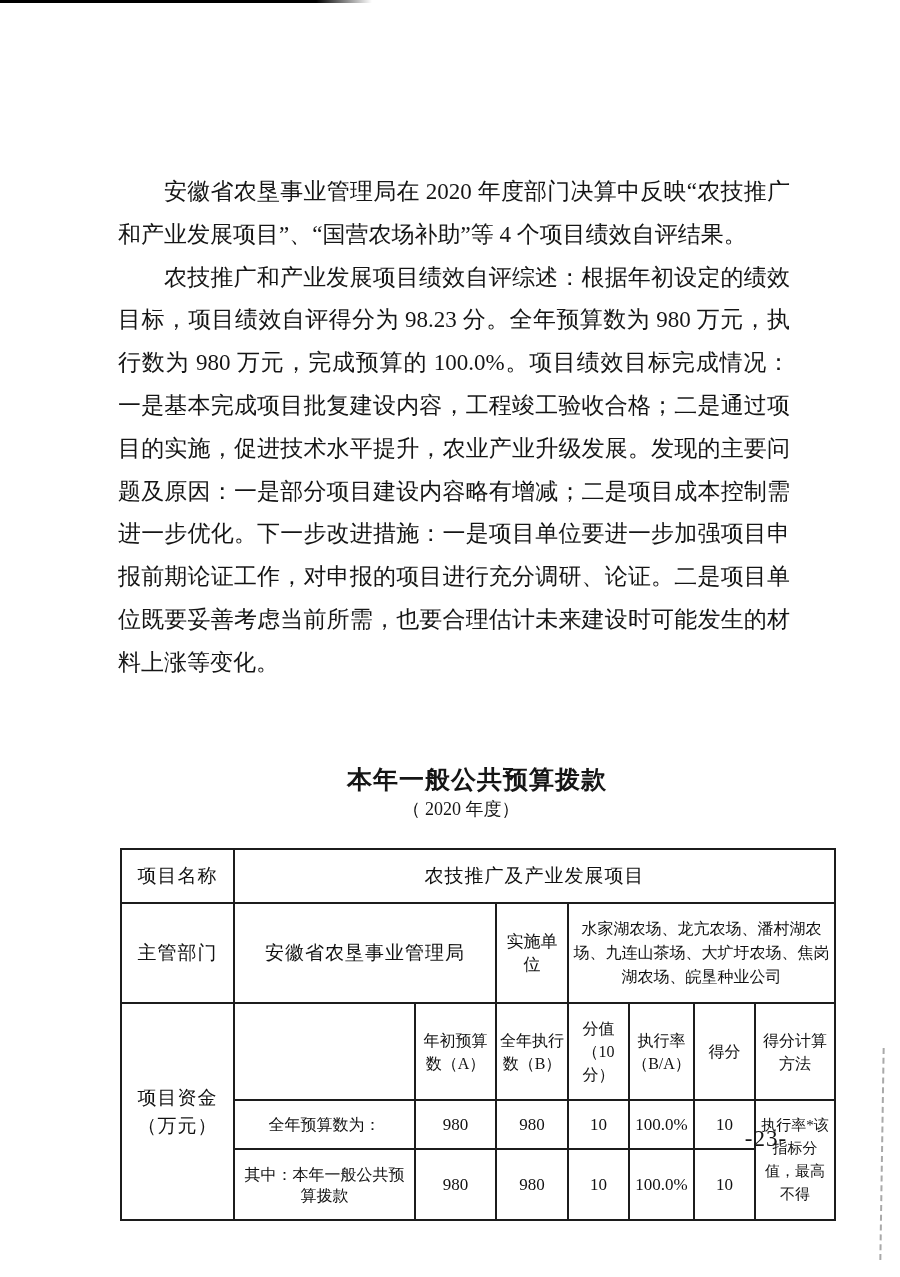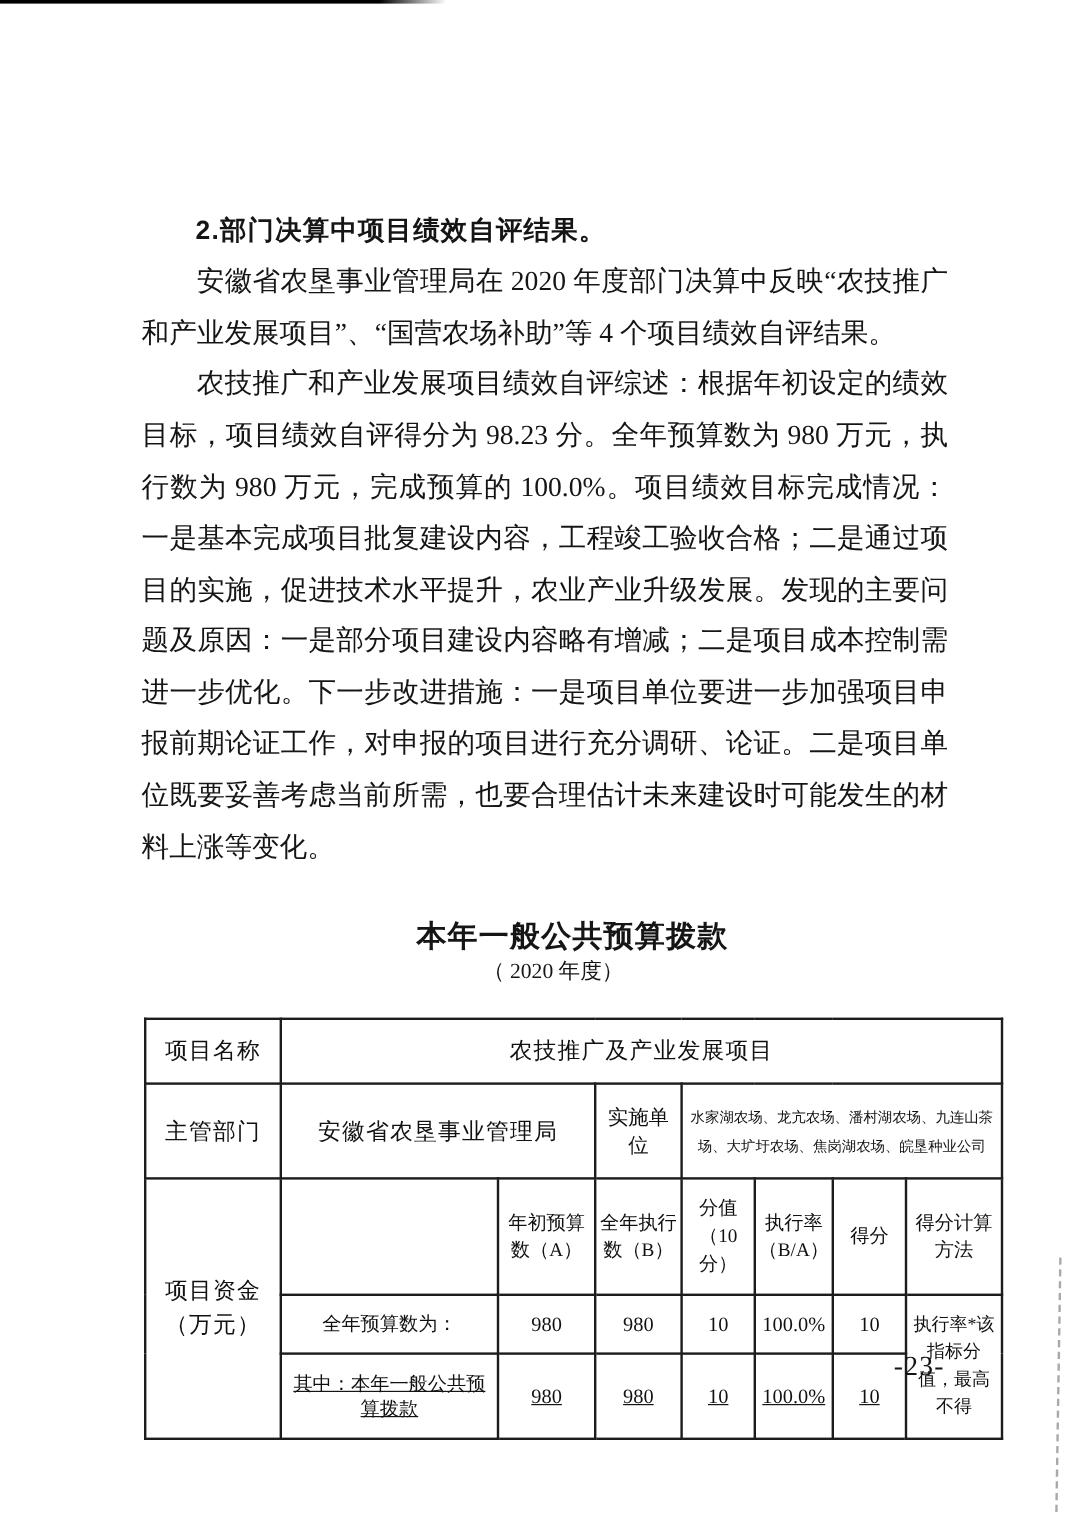--- a/index.html
+++ b/index.html
@@ -61,45 +61,44 @@
   table.eval-table td {
     border:2px solid #1c1c1c;
     text-align:center; vertical-align:middle;
     padding:13px 2px;
     color:#111;
   }
   tr.r1 { height:40px; }
   tr.r2 { height:79px; }
   tr.r3 { height:55px; }
   tr.r4 { height:31px; }
-  tr.r5 { height:46px;text-decoration:underline; }
+  tr.r5 { height:46px; }
   td.lbl  { font-size:19px; letter-spacing:1px; }
   td.v19  { font-size:19px; letter-spacing:1px; }
   td.implement { font-size:17px; letter-spacing:0; padding:0 1px; }
-  td.farms { font-size:12px; line-height:24px; padding:0 2px; }
+  td.farms { font-size:16px; line-height:24px; padding:0 2px; }
   td.hdr  { font-size:16px; line-height:23px; padding:0 1px; }
   td.rowlabel { font-size:16px; line-height:21px; padding:0 2px; }
   td.num  { font-size:17px; }
   td.method { font-size:15px; line-height:23px; padding:0 3px; }
   .pre { white-space:pre-line; line-height:28px; }
 
   .page-number {
     position:absolute; left:728px; top:1126px; width:76px;
     text-align:center; font-size:23px; letter-spacing:1px;
   }
 </style>
 </head>
 <body>
 
 <div class="page">
 
   <div class="artifact-top"></div>
 
   <div class="text-block">
-    <div class="heading">2.部门决算中项目绩效自评结果。</div>
     <p>安徽省农垦事业管理局在 2020 年度部门决算中反映“农技推广和产业发展项目”、“国营农场补助”等 4 个项目绩效自评结果。</p>
     <p>农技推广和产业发展项目绩效自评综述：根据年初设定的绩效目标，项目绩效自评得分为 98.23 分。全年预算数为 980 万元，执行数为 980 万元，完成预算的 100.0%。项目绩效目标完成情况：一是基本完成项目批复建设内容，工程竣工验收合格；二是通过项目的实施，促进技术水平提升，农业产业升级发展。发现的主要问题及原因：一是部分项目建设内容略有增减；二是项目成本控制需进一步优化。下一步改进措施：一是项目单位要进一步加强项目申报前期论证工作，对申报的项目进行充分调研、论证。二是项目单位既要妥善考虑当前所需，也要合理估计未来建设时可能发生的材料上涨等变化。</p>
   </div>
 
   <div class="table-title">本年一般公共预算拨款</div>
   <div class="table-subtitle">（ 2020 年度）</div>
 
   <table class="eval-table">
     <colgroup>
       <col style="width:113px">

